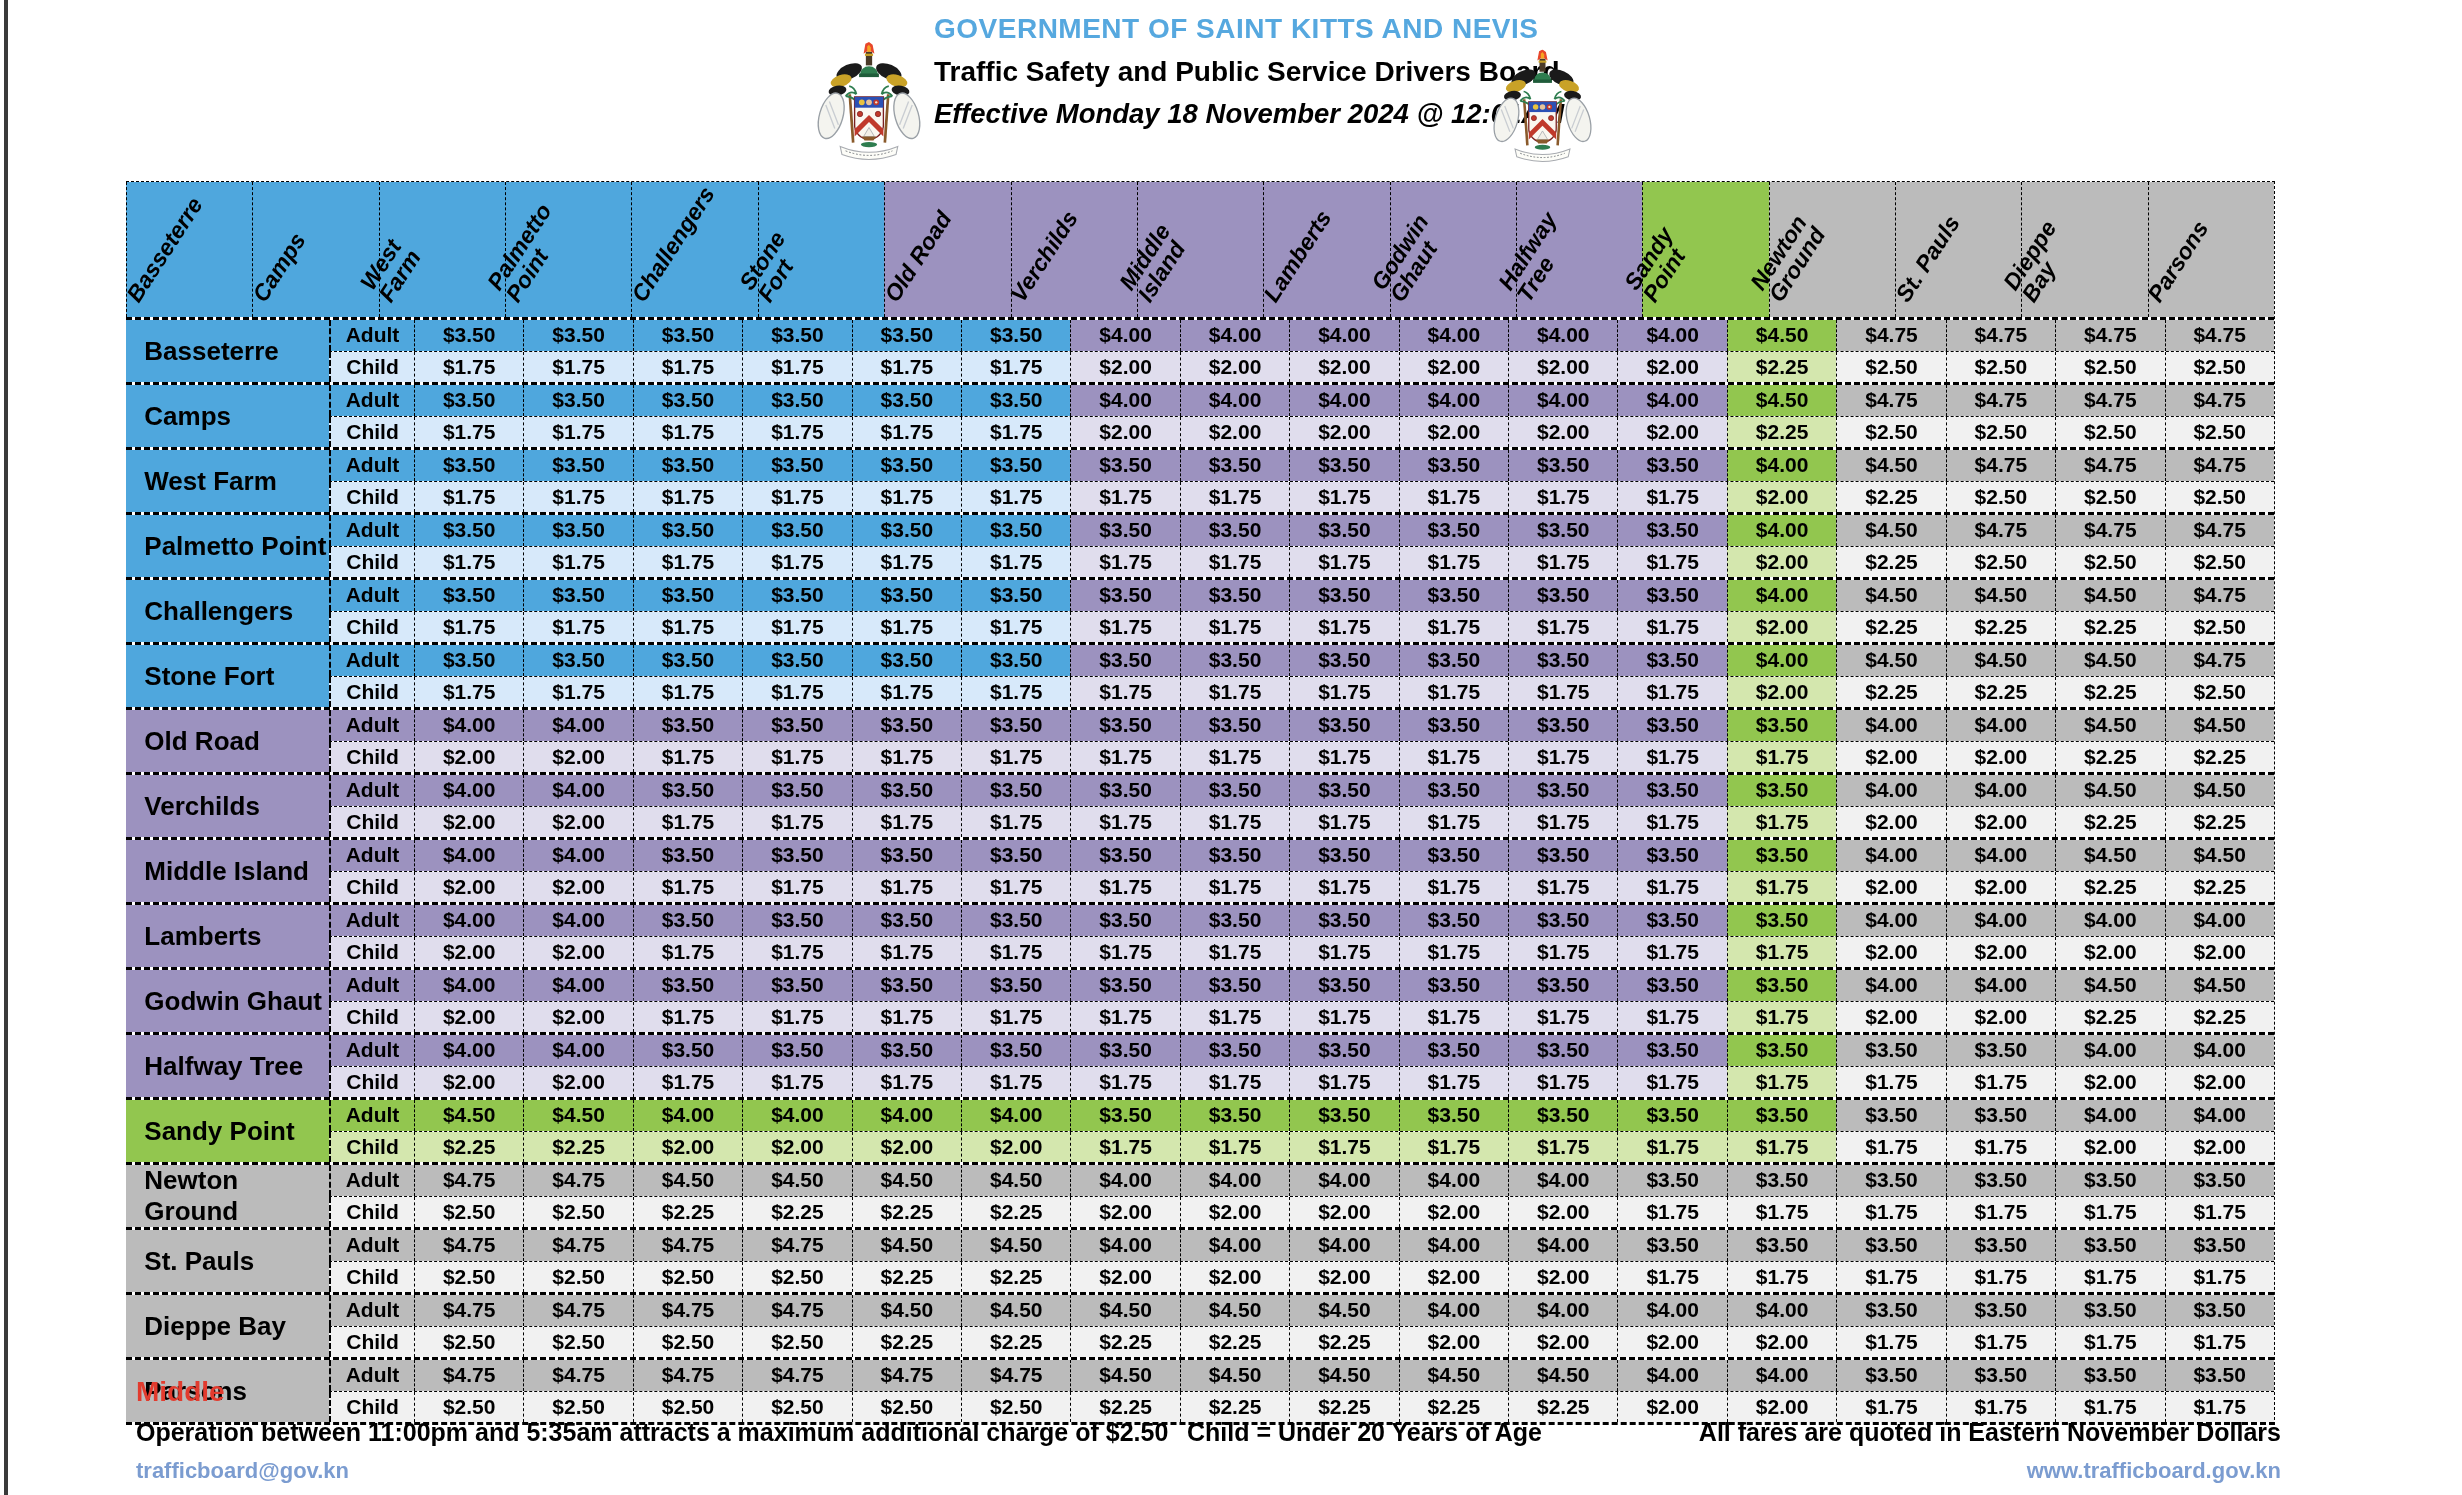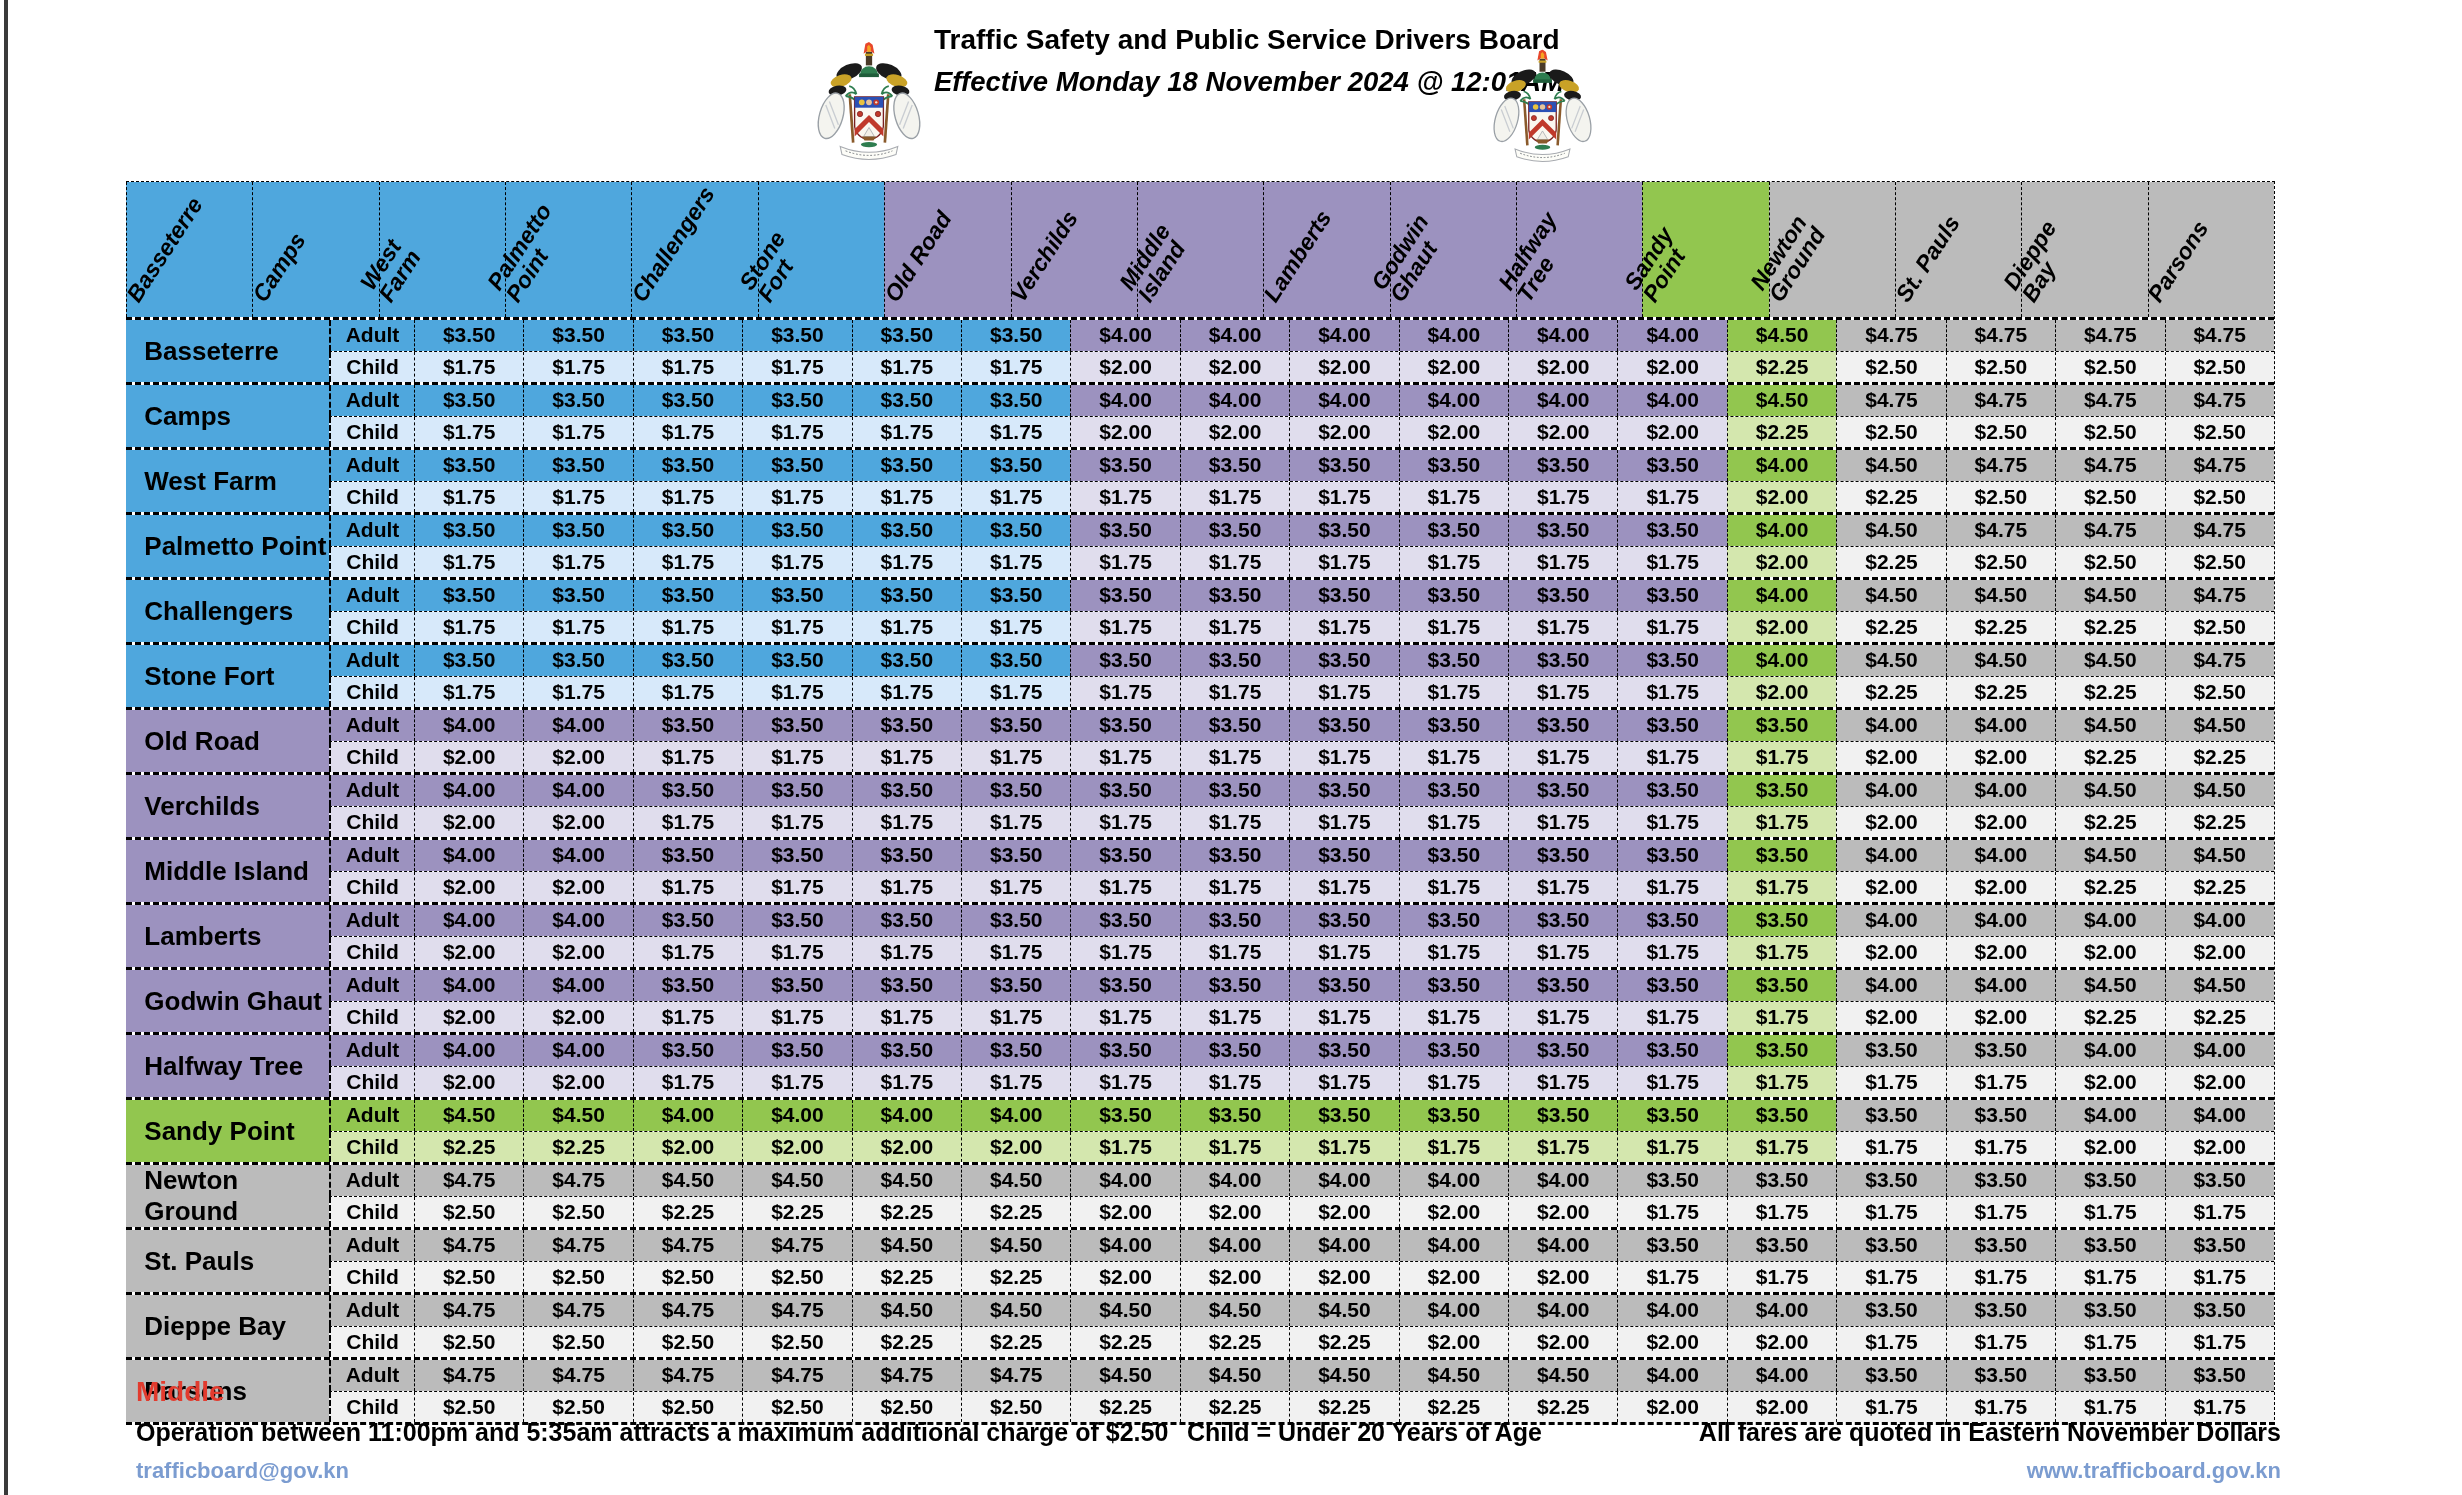--- a/index.html
+++ b/index.html
@@ -101,20 +101,21 @@
       <ellipse cx="60" cy="114" rx="9" ry="3" fill="#2E7D4F"></ellipse>
     </symbol>
   </defs>
 </svg>
 
 <div class="masthead">
   <svg class="crest left" viewBox="0 0 120 140">
       <use href="#crest"></use>
     </svg>
   <div class="title-block">
+    <div class="t-gov" style="color: rgb(86, 168, 223);">GOVERNMENT OF SAINT KITTS AND NEVIS</div>
     <div class="t-board">Traffic Safety and Public Service Drivers Board</div>
     <div class="t-eff">Effective Monday 18 November 2024 @ 12:01AM</div>
   </div>
   <svg class="crest right" viewBox="0 0 120 140">
       <use href="#crest"></use>
     </svg>
 </div>
 
 <div class="fare-table">
     <div class="thead">

